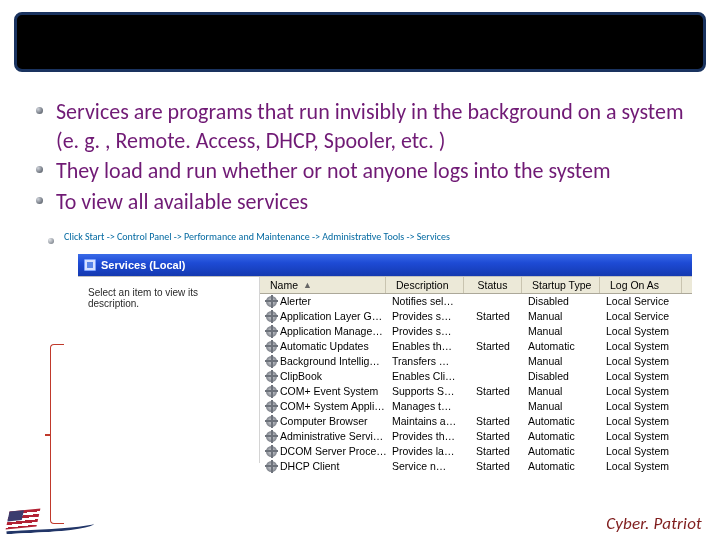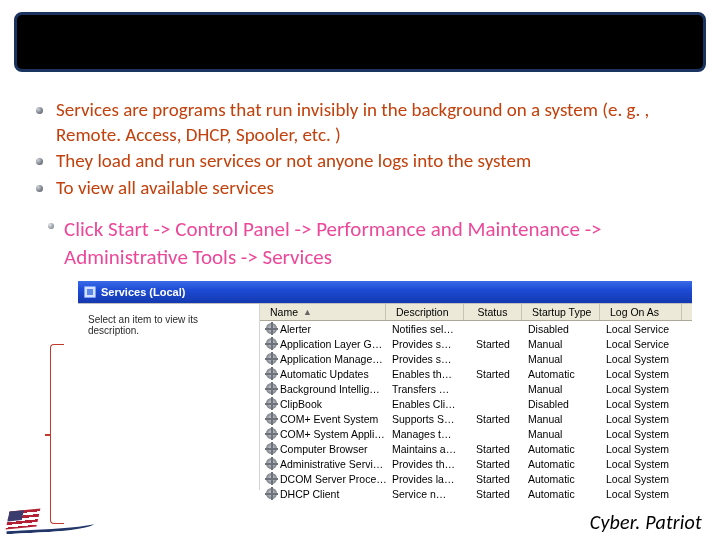--- a/index.html
+++ b/index.html
@@ -10,41 +10,41 @@
     border-radius: 8px;
     height: 60px;
     width: 100%;
     background: #000;
   }
   .bullets { margin: 26px 0 0 22px; }
   .bullets > li {
     list-style: none;
     position: relative;
     padding-left: 20px;
-    font-size: 19px;
+    font-size: 22px;
     line-height: 1.3;
-    color: #c2410c;
+    color: #701a75;
     margin-bottom: 2px;
   }
   .bullets > li::before {
     content: "";
     position: absolute;
     left: 0; top: 9px;
     width: 7px; height: 7px;
     background: radial-gradient(circle at 30% 30%, #cfd3da, #7a808a 60%, #4a4e55);
     border-radius: 50%;
   }
   .sub-bullets { margin: 14px 0 10px 34px; }
   .sub-bullets > li {
     list-style: none;
     position: relative;
     padding-left: 16px;
-    font-size: 21px;
+    font-size: 10px;
     line-height: 1.35;
-    color: #ec4899;
+    color: #0369a1;
   }
   .sub-bullets > li::before {
     content: "";
     position: absolute;
     left: 0; top: 8px;
     width: 6px; height: 6px;
     background: radial-gradient(circle at 30% 30%, #e2e4e8, #9aa0a8 60%, #5b6068);
     border-radius: 50%;
   }
 
@@ -173,34 +173,34 @@
     width:88px; height:10px;
     border-bottom: 3px solid #223668;
     border-radius: 0 0 60% 0;
     transform: rotate(-3deg);
   }
 
   .brand {
     position: absolute;
     right: 18px; bottom: 6px;
     font-style: italic;
-    font-size: 20px;
-    color: #000000;
+    font-size: 17px;
+    color: #7f1d1d;
     letter-spacing: 0.2px;
   }
 </style>
 </head>
 <body>
 
 <div class="slide">
   <div class="title-bar"></div>
 
   <ul class="bullets">
     <li><span>Services are programs that run invisibly in the background on a system  (e. g. , Remote. Access, DHCP, Spooler, etc. )</span></li>
-    <li><span>They load and run services or not anyone logs into the system</span></li>
+    <li><span>They load and run whether or not anyone logs into the system</span></li>
     <li><span>To view all available services</span></li>
   </ul>
 
   <ul class="sub-bullets">
     <li><span>Click Start -&gt; Control Panel -&gt; Performance and Maintenance -&gt; Administrative Tools -&gt; Services</span></li>
   </ul>
 
   <div class="screenshot">
     <div class="sc-titlebar">
       <span class="tb-icon"></span>

